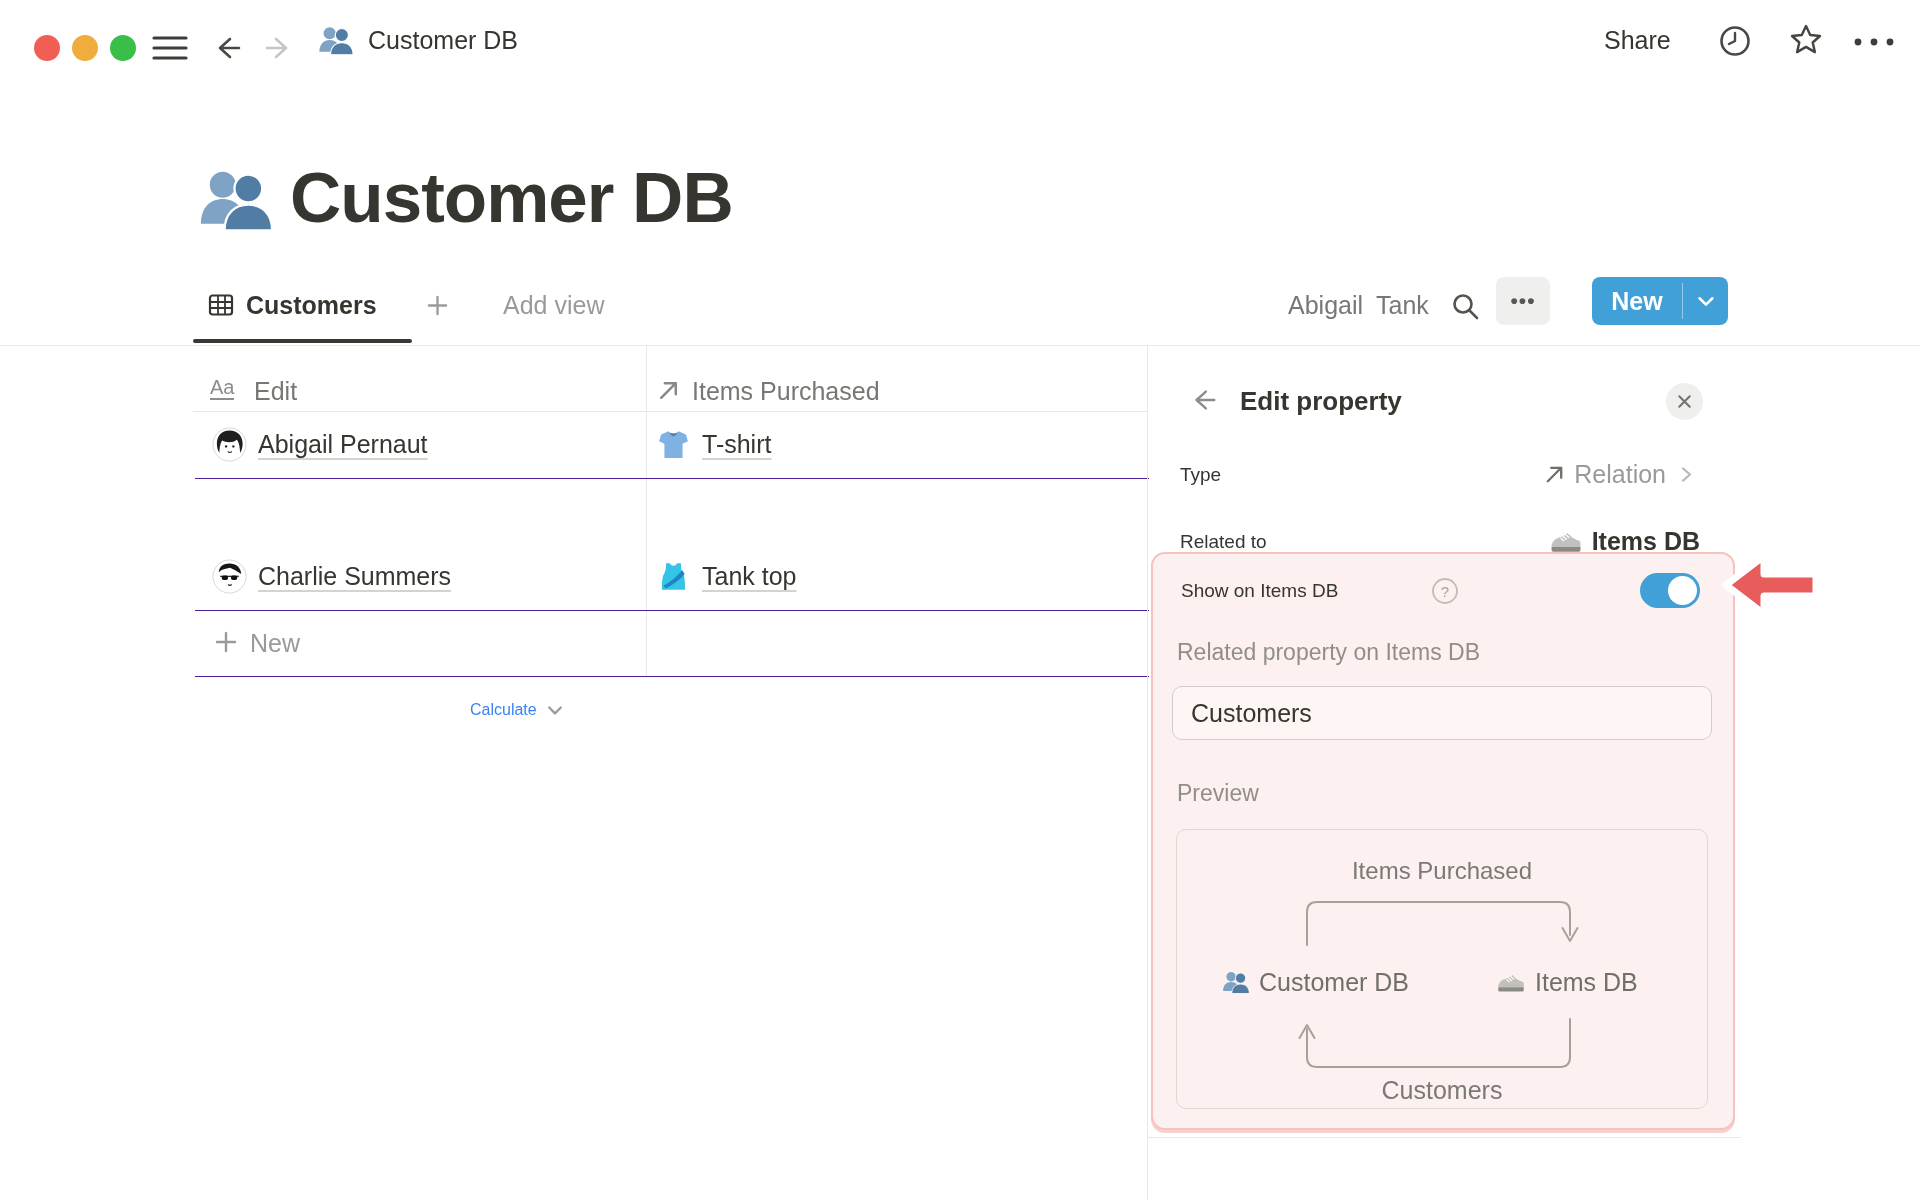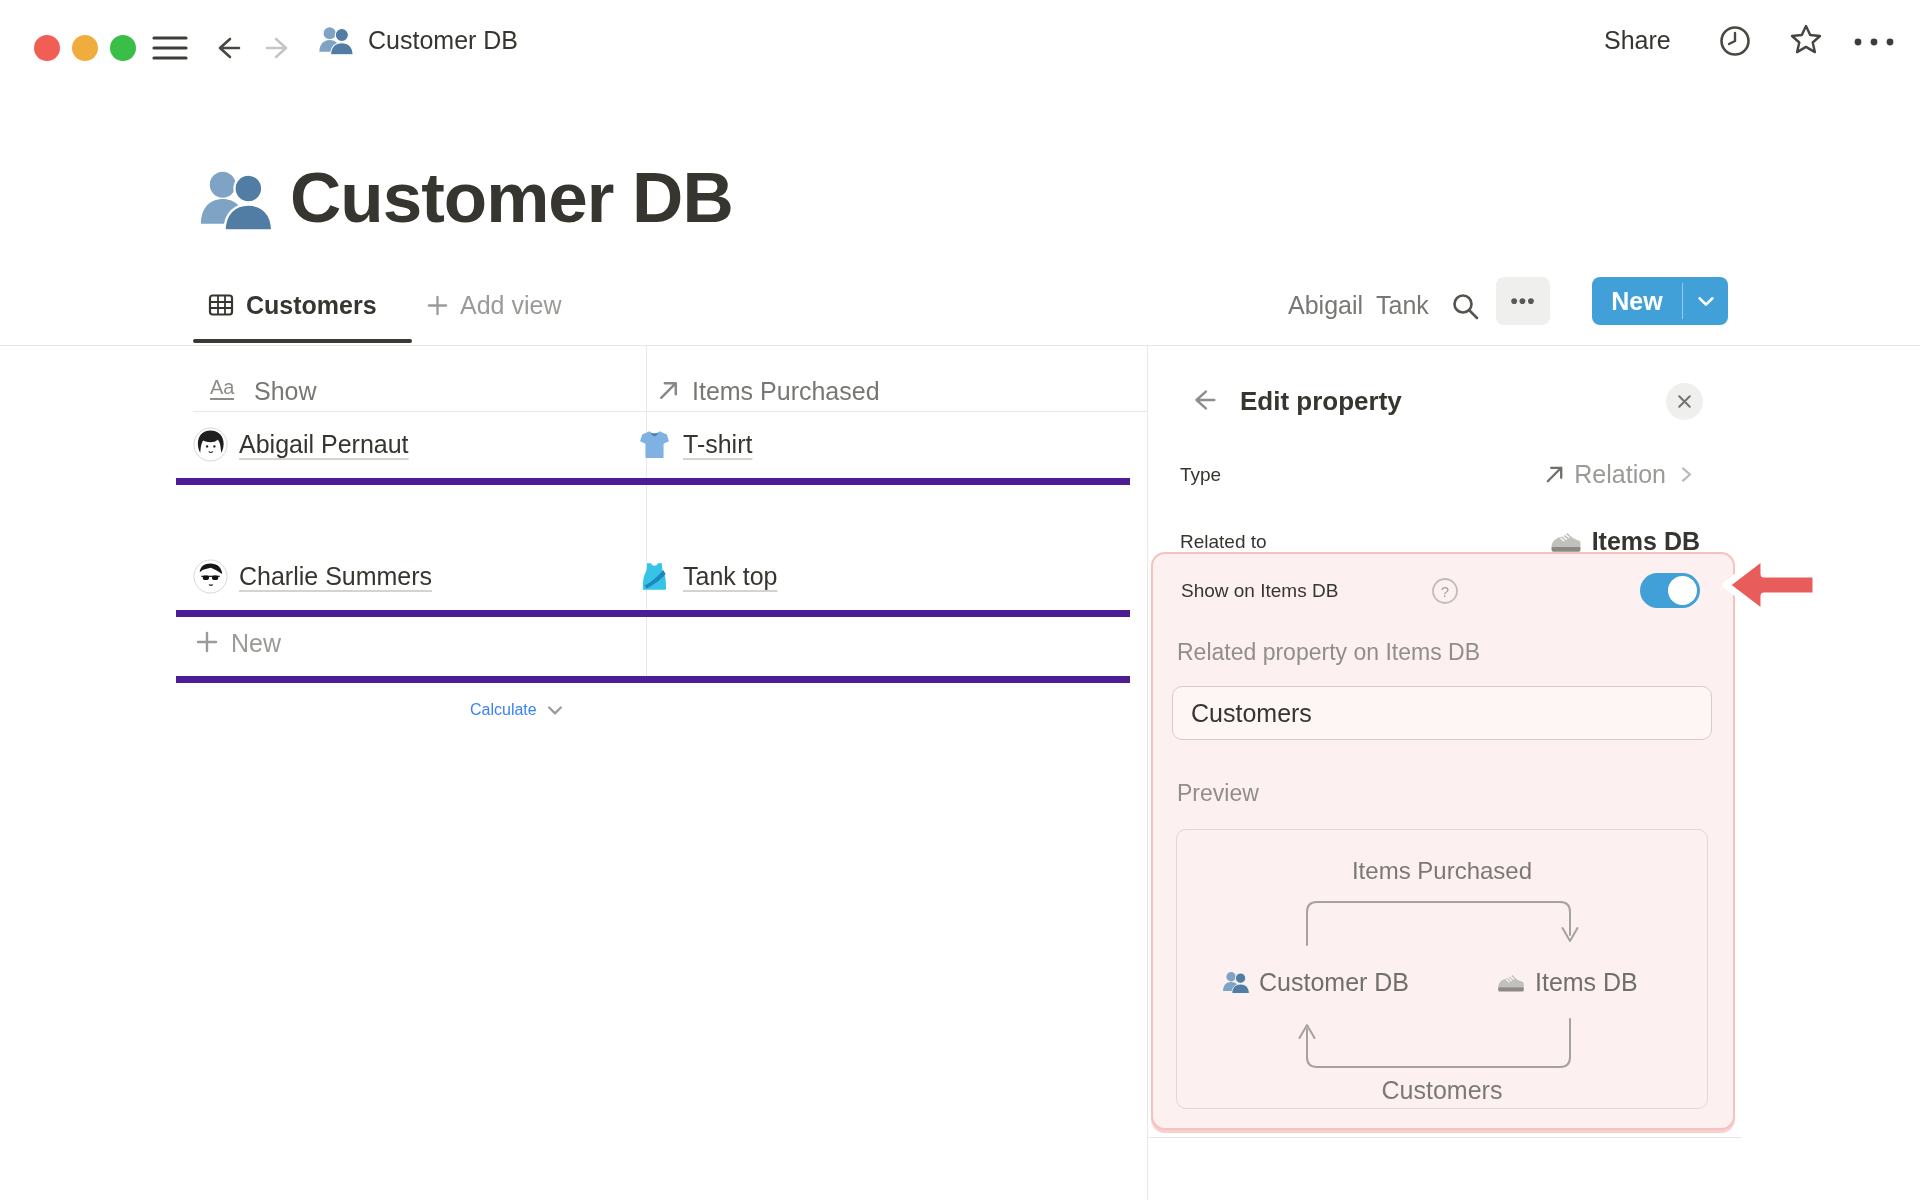--- a/index.html
+++ b/index.html
@@ -15,37 +15,37 @@
   .icbtn{color:#56544E;}
   .topbar-title{font-size:25px;font-weight:500;color:#37352F;line-height:44px;}
   .share{font-size:25px;color:#37352F;line-height:44px;}
 
   
   .h1{font-size:71px;font-weight:700;letter-spacing:-1px;color:#37352F;line-height:90px;}
 
   
   .tab-label{font-size:25px;font-weight:600;color:#37352F;line-height:34px;}
   .tab-underline{background:#3A3833;border-radius:2px;}
-  .muted{color:#9B9A97;}
+  .muted{color:#9B9A97;margin-left:43px;}
   .gray{color:#787774;}
   .addview-label,.filter,.sort{font-size:25px;line-height:34px;}
   .more-btn{background:#EFEFED;border-radius:8px;display:flex;align-items:center;justify-content:center;
             font-size:21px;font-weight:700;color:#5A5852;letter-spacing:1px;}
   .new-btn{background:#41A0D8;border-radius:8px;display:flex;color:#fff;}
   .new-btn .lbl{width:90px;text-align:center;font-size:25px;font-weight:700;line-height:48px;}
   .new-btn .sep{width:1px;background:rgba(255,255,255,0.45);margin:6px 0;}
   .new-btn .dd{width:45px;display:flex;align-items:center;justify-content:center;}
 
   
   .hairline{background:#E9E8E6;}
   .hdr-label{font-size:25px;color:#787774;line-height:30px;}
   .aa{font-size:20px;color:#8F8D89;border-bottom:2px solid #8F8D89;line-height:22px;}
   .cell-text{font-size:25px;font-weight:500;color:#37352F;line-height:30px;
              text-decoration:underline;text-decoration-color:#D6D3CE;text-decoration-thickness:1.5px;text-underline-offset:5px;}
-  .trow{position:absolute;left:176px;width:954px;height:66px;border-bottom:7px solid #4c1d95;}
+  .trow{position:absolute;left:195px;width:954px;height:66px;border-bottom:1px solid #4c1d95;}
   .newrow-label{font-size:25px;color:#9B9A97;line-height:30px;}
   .calc{font-size:16px;color:#3b82f6;line-height:32px;}
 
   
   .panel-title{font-size:26px;font-weight:700;color:#37352F;line-height:38px;}
   .close-btn{background:#EFEFED;border-radius:50%;display:flex;align-items:center;justify-content:center;color:#76746E;}
   .prop-label{font-size:19px;color:#37352F;line-height:30px;}
   .prop-value{font-size:25px;color:#9B9A97;line-height:32px;text-align:right;}
   .bold-link{font-size:25px;font-weight:700;color:#37352F;line-height:34px;
              text-decoration:underline;text-decoration-color:#D6D3CE;text-decoration-thickness:1.5px;text-underline-offset:5px;}
@@ -225,21 +225,21 @@
     <div class="dd">
       <svg width="22" height="22">
           <use href="#sym-chev-down"></use>
         </svg>
     </div>
   </div>
 
   <div class="abs hairline" style="left:0;top:345px;width:1920px;height:1px;"></div>
 
   <div class="abs txt aa" style="left:210px;top:376px;"><span>Aa</span></div>
-  <div class="abs txt hdr-label" style="left:254px;top:376px;">Show</div>
+  <div class="abs txt hdr-label" style="left:254px;top:376px;">Edit</div>
   <svg class="abs" style="left:656px;top:378px;color:#8A8884;" width="25" height="25">
       <use href="#sym-arrow-ne"></use>
     </svg>
   <div class="abs txt hdr-label" style="left:692px;top:376px;">Items Purchased</div>
   <div class="abs hairline" style="left:193px;top:411px;width:954px;height:1px;"></div>
   <div class="abs hairline" style="left:646px;top:346px;width:1px;height:330px;"></div>
 
   <div class="trow" style="top:412px;">
     <svg class="abs" style="left:17px;top:15px;" width="35" height="35">
         <use href="#sym-av1"></use>

